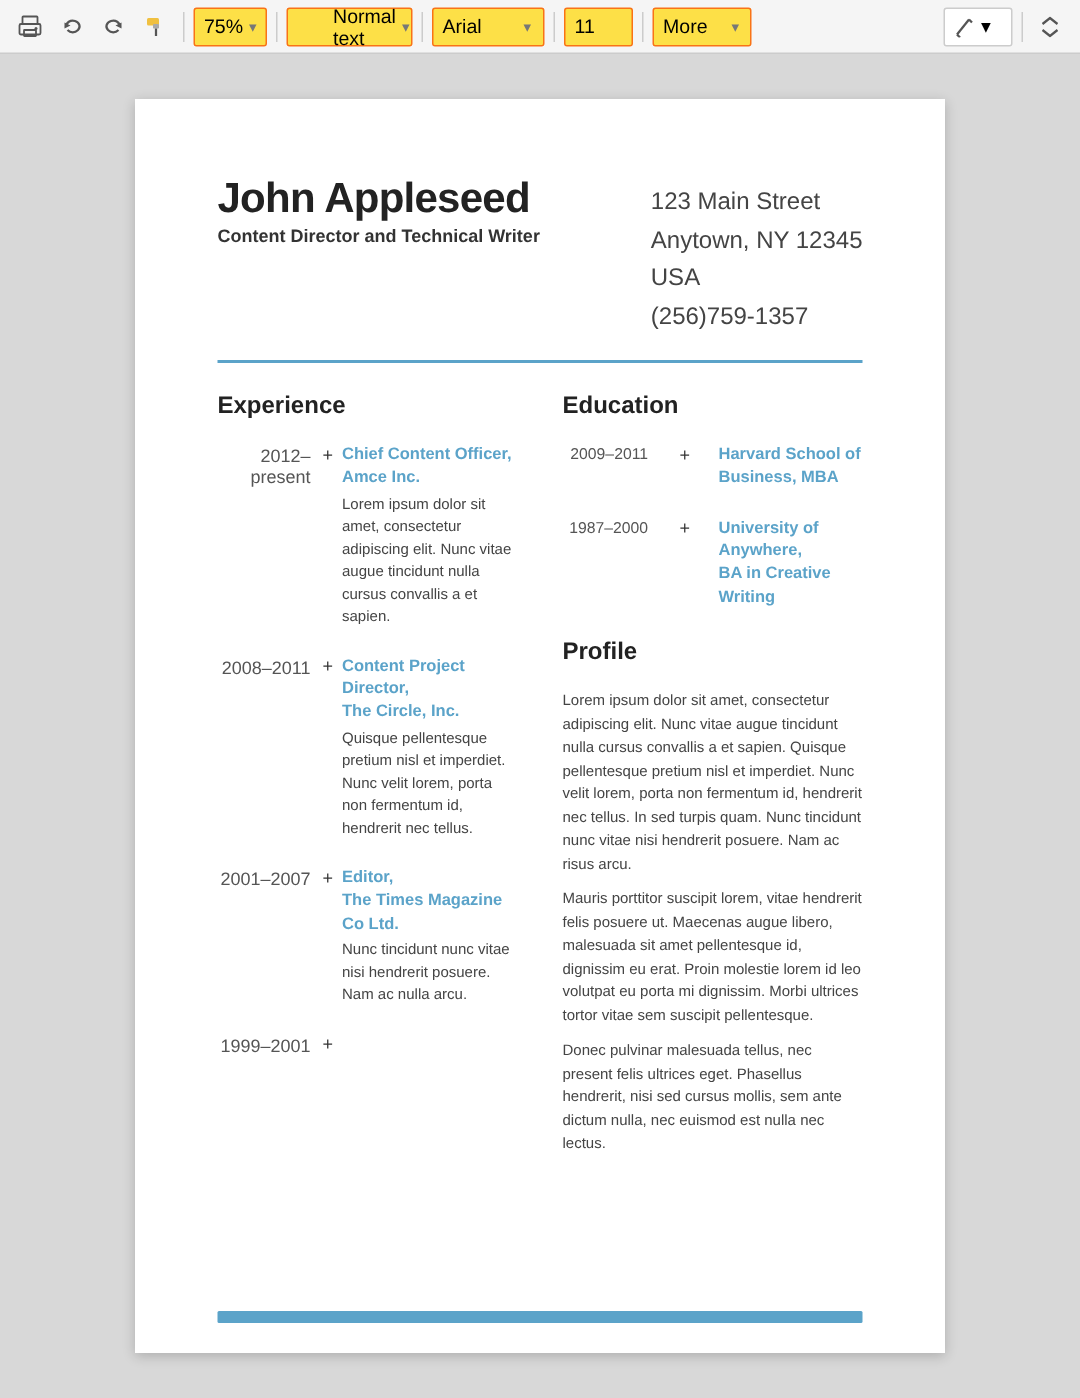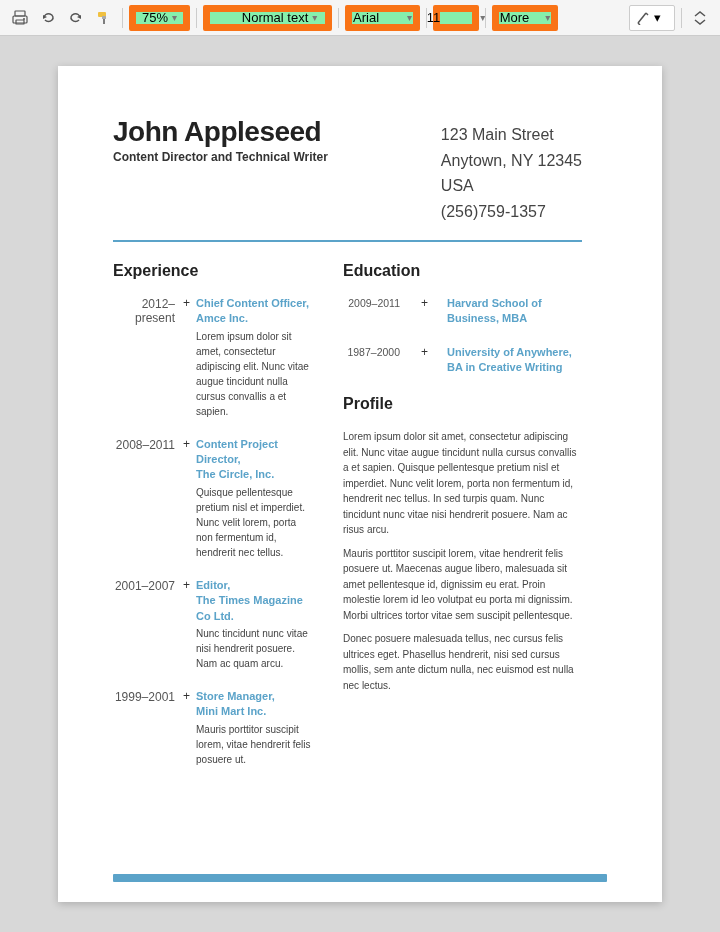--- a/index.html
+++ b/index.html
@@ -36,27 +36,26 @@
       width: 1px;
       height: 20px;
       background: #ccc;
       margin: 0 2px;
     }
     .toolbar-dropdown {
       display: flex;
       align-items: center;
       gap: 4px;
       padding: 2px 6px;
-      border: 7px solid #f97316;
+      border: 1px solid #f97316;
       border-radius: 2px;
-      background: #86efac;
+      background: #fde047;
       font-size: 13px;
       cursor: pointer;
       height: 26px;
-      justify-content: center;
     }
     .toolbar-dropdown .arrow {
       font-size: 10px;
       color: #777;
     }
     .toolbar-spacer { flex: 1; }
     .toolbar-pen {
       display: flex;
       align-items: center;
       gap: 4px;
@@ -74,24 +73,24 @@
       width: 720px;
       height: 896px;
       background: #d8d8d8;
       display: flex;
       justify-content: center;
       padding: 30px 0;
       overflow: hidden;
     }
 
     .page {
-      width: 604px;
+      width: 540px;
       min-height: 820px;
       background: white;
-      padding: 50px 80px 50px 55px;
+      padding: 50px 55px 50px 55px;
       box-shadow: 0 2px 8px rgba(0,0,0,0.2);
       position: relative;
     }
 
     
     .resume-header {
       display: flex;
       justify-content: space-between;
       align-items: flex-start;
       margin-bottom: 16px;
@@ -275,21 +274,21 @@
 
   <div class="toolbar-divider"></div>
 
   <div class="toolbar-dropdown">
     <span>75%</span>
     <span class="arrow">▾</span>
   </div>
 
   <div class="toolbar-divider"></div>
 
-  <div class="toolbar-dropdown" style="width:129px;padding-left:30px;">
+  <div class="toolbar-dropdown" style="width:84px;padding-left:30px;">
     <span>Normal text</span>
     <span class="arrow">▾</span>
   </div>
 
   <div class="toolbar-divider"></div>
 
   <div class="toolbar-dropdown" style="width:75px;gap:28px;">
     <span>Arial</span>
     <span class="arrow">▾</span>
   </div>
@@ -368,31 +367,27 @@
             <div class="exp-title">Content Project Director,<br>The Circle, Inc.</div>
             <div class="exp-body">Quisque pellentesque pretium nisl et imperdiet. Nunc velit lorem, porta non fermentum id, hendrerit nec tellus.</div>
           </div>
         </div>
 
         <div class="exp-entry">
           <div class="exp-date">2001–2007</div>
           <div class="exp-dash">+</div>
           <div class="exp-content">
             <div class="exp-title">Editor,<br>The Times Magazine Co Ltd.</div>
-            <div class="exp-body">Nunc tincidunt nunc vitae nisi hendrerit posuere. Nam ac quam arcu.</div>
+            <div class="exp-body">Nunc tincidunt nunc vitae nisi hendrerit posuere. Nam ac nulla arcu.</div>
           </div>
         </div>
 
         <div class="exp-entry">
           <div class="exp-date">1999–2001</div>
           <div class="exp-dash">+</div>
-          <div class="exp-content">
-            <div class="exp-title">Store Manager,<br>Mini Mart Inc.</div>
-            <div class="exp-body">Mauris porttitor suscipit lorem, vitae hendrerit felis posuere ut.</div>
-          </div>
         </div>
       </div>
 
       <div class="right-col">
         <div class="section-heading">Education</div>
 
         <div class="edu-entry">
           <div class="edu-date">2009–2011</div>
           <div class="edu-dash">+</div>
           <div class="edu-content">
@@ -406,21 +401,21 @@
           <div class="edu-content">
             <div class="edu-title">University of Anywhere,<br>BA in Creative Writing</div>
           </div>
         </div>
 
         <div class="profile-section">
           <div class="section-heading">Profile</div>
           <div class="profile-body">
             <p>Lorem ipsum dolor sit amet, consectetur adipiscing elit. Nunc vitae augue tincidunt nulla cursus convallis a et sapien. Quisque pellentesque pretium nisl et imperdiet. Nunc velit lorem, porta non fermentum id, hendrerit nec tellus. In sed turpis quam. Nunc tincidunt nunc vitae nisi hendrerit posuere. Nam ac risus arcu.</p>
             <p>Mauris porttitor suscipit lorem, vitae hendrerit felis posuere ut. Maecenas augue libero, malesuada sit amet pellentesque id, dignissim eu erat. Proin molestie lorem id leo volutpat eu porta mi dignissim. Morbi ultrices tortor vitae sem suscipit pellentesque.</p>
-            <p>Donec posuere malesuada tellus, nec cursus felis ultrices eget. Phasellus hendrerit, nisi sed cursus mollis, sem ante dictum nulla, nec euismod est nulla nec lectus.</p>
+            <p>Donec pulvinar malesuada tellus, nec present felis ultrices eget. Phasellus hendrerit, nisi sed cursus mollis, sem ante dictum nulla, nec euismod est nulla nec lectus.</p>
           </div>
         </div>
       </div>
     </div>
 
     <div class="bottom-bar"></div>
 
   </div>
 </div>
 

